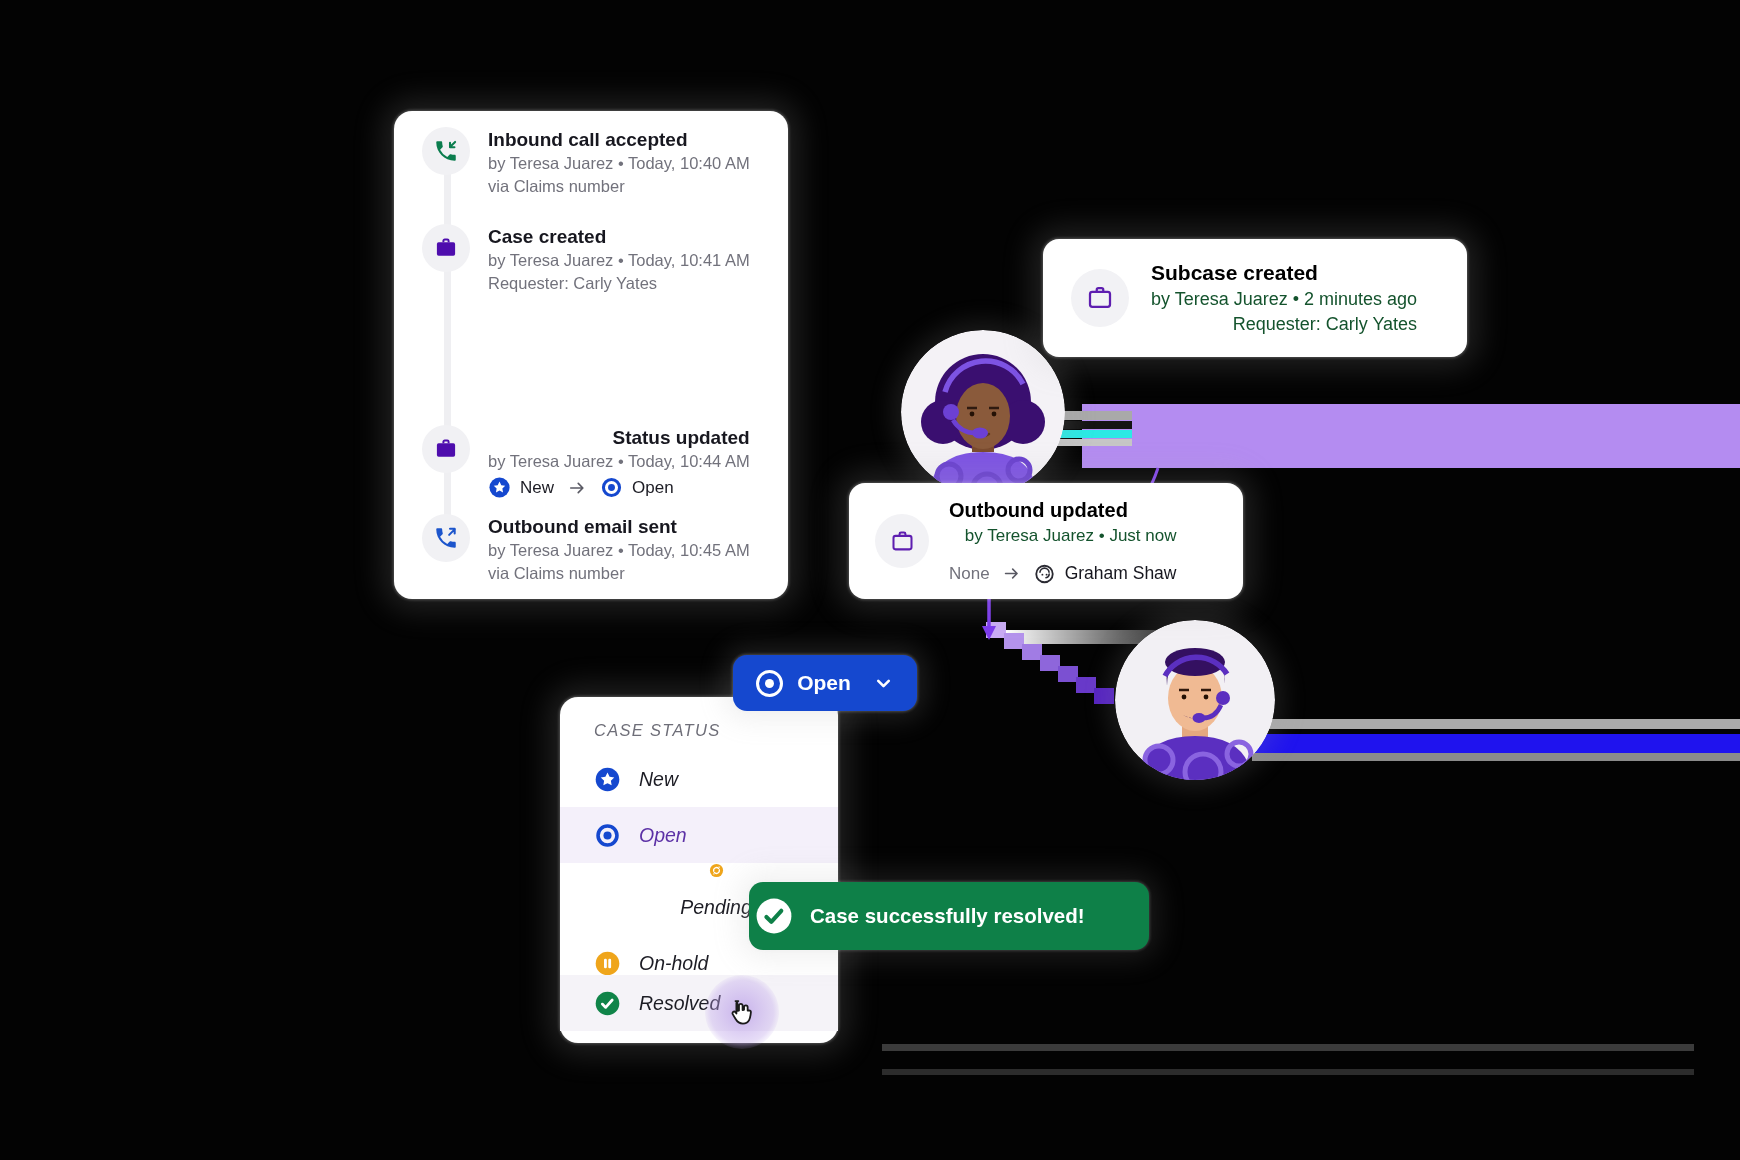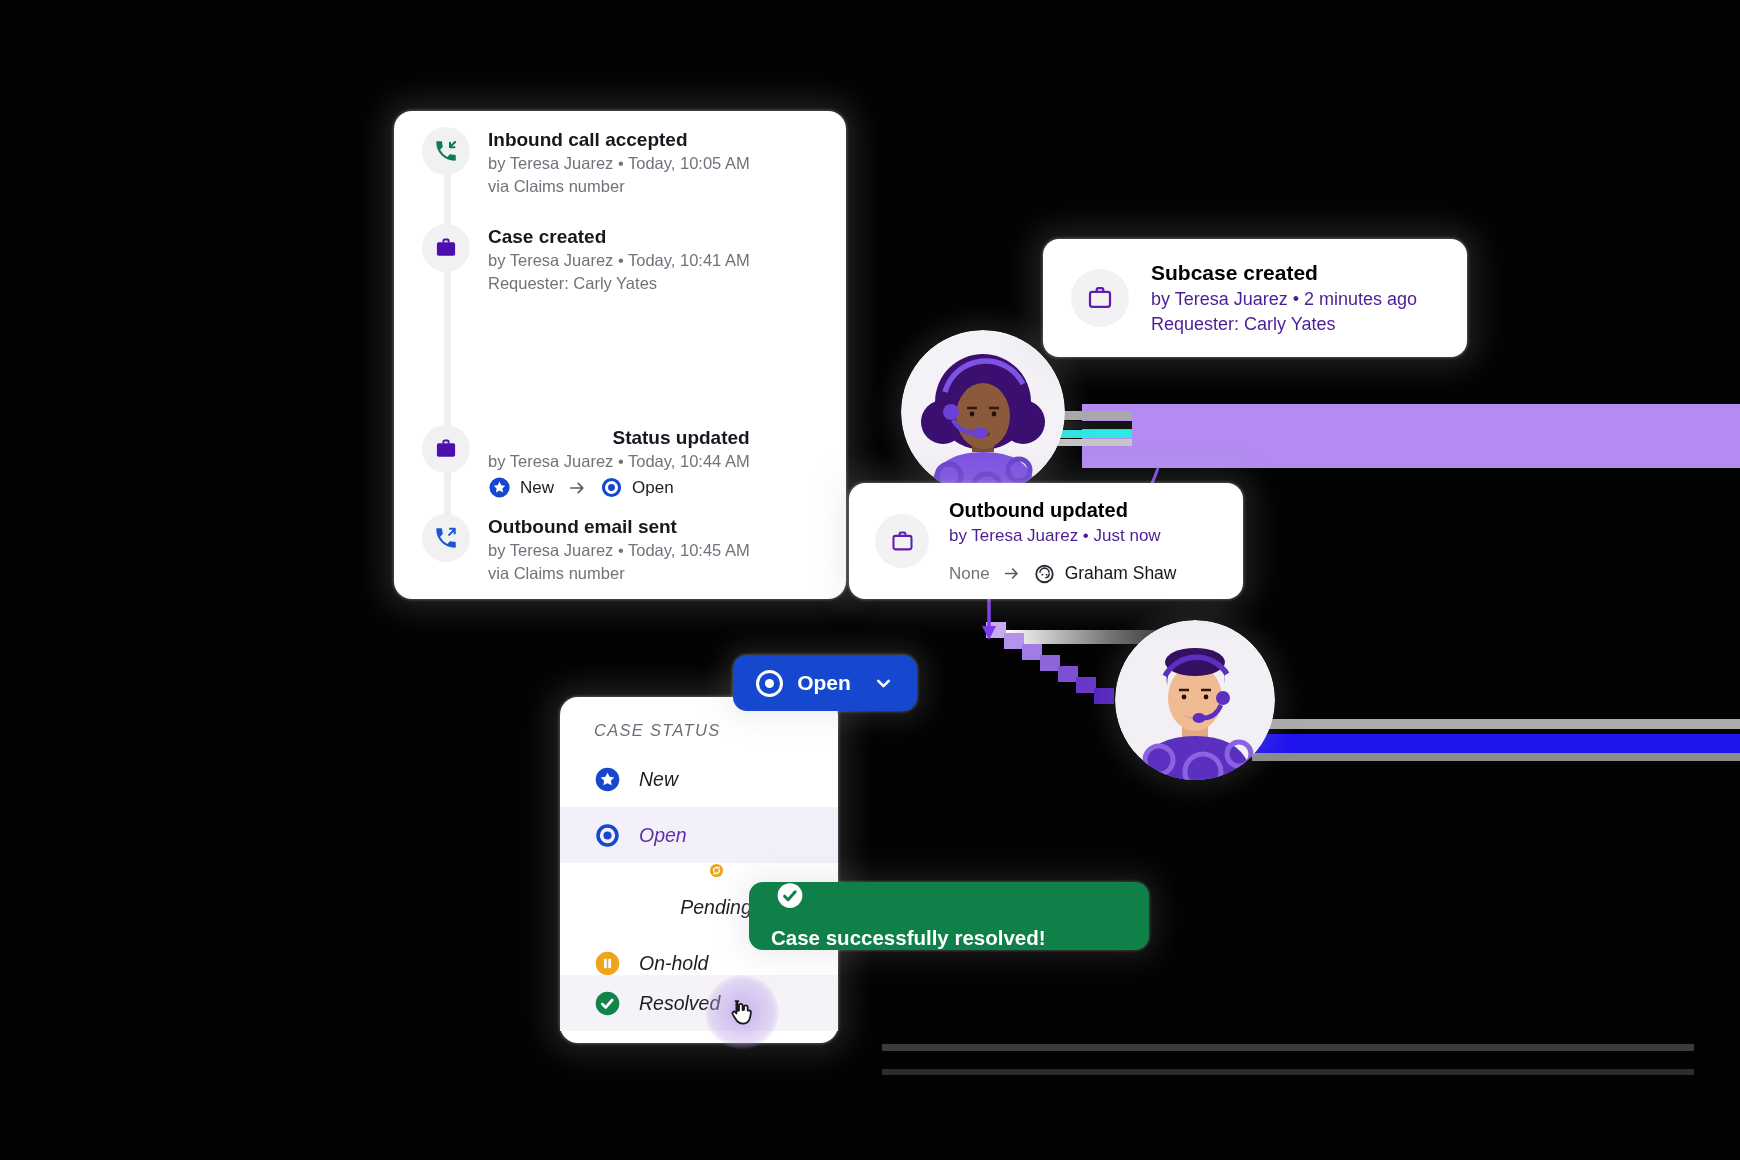--- a/index.html
+++ b/index.html
@@ -7,24 +7,24 @@
          font-family:"Liberation Sans","DejaVu Sans",sans-serif;}
   .abs{position:absolute;}
 
   
   .stripe{position:absolute;z-index:1;}
 
   
   .card{position:absolute;background:#fff;z-index:4;
         box-shadow:0 0 3px 1px rgba(235,235,235,.28), 0 0 30px 12px rgba(175,175,175,.17);}
   .t-title{font-weight:700;color:#000000;}
-  .t-meta{color:#4c1d95;}
-
-  
-  #timeline-card{left:394px;top:111px;width:452px;height:488px;border-radius:18px;}
+  .t-meta{color:#14532d;text-align:right;}
+
+  
+  #timeline-card{left:394px;top:111px;width:394px;height:488px;border-radius:18px;}
   .tl-line{position:absolute;left:50px;top:44px;width:7px;height:392px;background:#EFEFF2;border-radius:4px;}
   .tl-row{position:absolute;left:28px;right:18px;display:flex;gap:18px;}
   .tl-icon{flex:0 0 48px;width:48px;height:48px;border-radius:50%;background:#F1F1F4;
            display:flex;align-items:center;justify-content:center;position:relative;z-index:2;}
   .tl-title{font-size:19px;font-weight:700;color:#17171f;line-height:25px;}
   .tl-meta,.tl-detail{font-size:16.5px;color:#72727c;line-height:23px;}
   .tl-status{display:flex;align-items:center;gap:9px;margin-top:3px;}
   .tl-status .lbl{font-size:17px;color:#1c1c24;}
 
   
@@ -60,22 +60,22 @@
   .menu-item.selected .lbl{color:#5C31A6;font-weight:500;}
   .menu-item.hovered{background:#F5F3F8;}
 
   
   #ripple{position:absolute;left:705px;top:975px;width:74px;height:74px;border-radius:50%;z-index:6;
           background:radial-gradient(circle, rgba(186,158,232,.75) 0%, rgba(186,158,232,.35) 60%, rgba(186,158,232,0) 75%);}
   #cursor{position:absolute;left:722px;top:996px;z-index:8;}
 
   
   #toast{position:absolute;left:749px;top:882px;width:400px;height:68px;border-radius:14px;background:#0E8048;
-         z-index:7;display:flex;align-items:flex-start;gap:17px;padding-left:22px;box-sizing:border-box;
-         box-shadow:0 0 3px 1px rgba(235,235,235,.2),0 0 28px 10px rgba(160,160,160,.15);flex-direction:column;}
+         z-index:7;display:flex;align-items:center;gap:17px;padding-left:6px;box-sizing:border-box;
+         box-shadow:0 0 3px 1px rgba(235,235,235,.2),0 0 28px 10px rgba(160,160,160,.15);}
   #toast .msg{color:#fff;font-size:20.5px;font-weight:700;}
 
   
   .avatar{position:absolute;border-radius:50%;overflow:hidden;z-index:3;
           box-shadow:0 0 24px 9px rgba(170,170,170,.15);}
   #avatar-female{left:901px;top:330px;width:164px;height:164px;}
   #avatar-male{left:1115px;top:620px;width:160px;height:160px;}
 
   .stair{position:absolute;z-index:1;}
 </style>
@@ -162,21 +162,21 @@
 
     <div class="tl-row" style="top:16px;">
       <div class="tl-icon">
         <svg viewBox="0 0 24 24" width="26" height="26">
           <path fill="#0B7D4E" d="M6.54 10.8a14.9 14.9 0 0 0 6.66 6.66l2.22-2.22c.28-.28.68-.36 1.03-.25 1.1.37 2.3.57 3.55.57.56 0 1 .44 1 1V20c0 .55-.45 1-1 1C10.6 21 3 13.4 3 3.99 3 3.44 3.45 3 4 3h3.45c.55 0 1 .44 1 1 0 1.24.2 2.44.56 3.55.12.34.04.75-.24 1.03L6.54 10.8z"></path>
           <path fill="none" stroke="#0B7D4E" stroke-width="1.9" stroke-linecap="round" stroke-linejoin="round" d="M20.4 3.6l-4.5 4.5M15.7 4.4v4.1h4.1"></path>
         </svg>
       </div>
       <div class="tl-text">
         <div class="tl-title">Inbound call accepted</div>
-        <div class="tl-meta">by Teresa Juarez • Today, 10:05 AM</div>
+        <div class="tl-meta">by Teresa Juarez • Today, 10:40 AM</div>
         <div class="tl-detail">via Claims number</div>
       </div>
     </div>
 
     <div class="tl-row" style="top:113px;">
       <div class="tl-icon">
         <svg viewBox="0 0 24 24" width="26" height="26">
           <path fill="none" stroke="#4E0DAD" stroke-width="1.8" d="M9.6 6.8V5.4c0-.66.54-1.2 1.2-1.2h2.4c.66 0 1.2.54 1.2 1.2v1.4"></path>
           <rect x="3.6" y="6.8" width="16.8" height="12.4" rx="1.6" fill="#4E0DAD"></rect>
         </svg>

